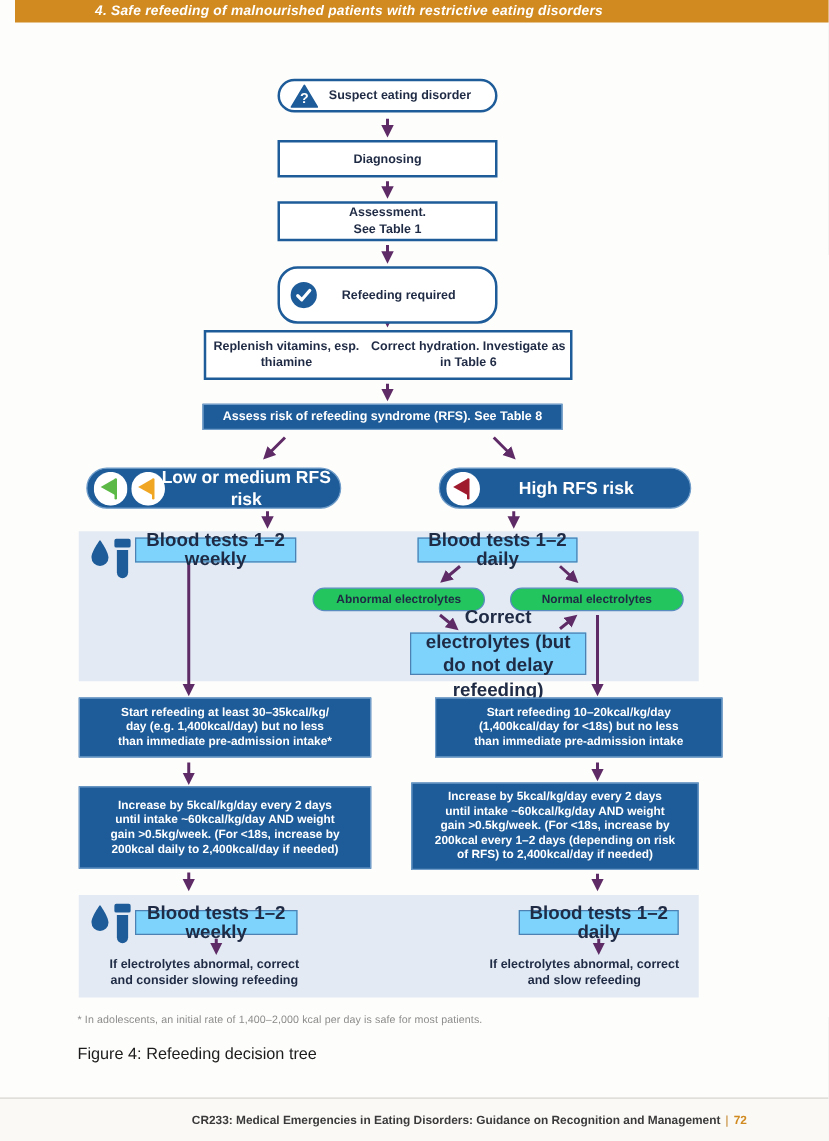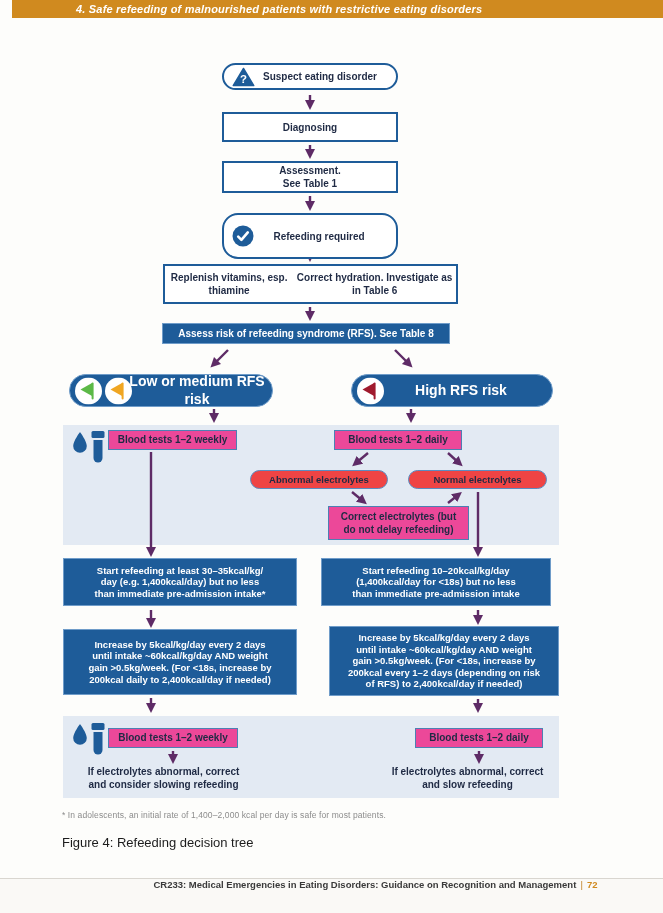--- a/index.html
+++ b/index.html
@@ -26,39 +26,39 @@
   .pill{border-radius:16px;}
   .icon-left{position:absolute;left:8px;top:50%;transform:translateY(-50%);display:flex;align-items:center;}
   .icon-pair{position:absolute;left:5px;top:50%;transform:translateY(-50%);display:flex;gap:3px;align-items:center;}
   .darkfill{
     background:var(--primary-blue,#1E5C99);color:#ffffff;border:1px solid #6f9cc9;
     font-size:9.5px;line-height:1.22;white-space:pre-line;
   }
   .darkbar{font-size:10px;line-height:1;}
   .riskpill{border-radius:17px;font-size:14px;font-weight:700;border:1px solid #6f9cc9;text-align:center;}
   .smallbox{
-    background:#ec4899;border:1.5px solid #4d80b3;font-size:10px;line-height:1;
+    background:#7dd3fc;border:1.5px solid #4d80b3;font-size:15px;line-height:1;
   }
   .smallpill{
-    background:#ef4444;border:1.5px solid #5b8cc0;border-radius:10px;font-size:9.5px;line-height:1;
+    background:#22c55e;border:1.5px solid #5b8cc0;border-radius:10px;font-size:9.5px;line-height:1;
   }
   .plain-text{
     position:absolute;z-index:2;text-align:center;font-size:10px;font-weight:600;
     line-height:1.25;white-space:pre-line;
   }
   .footnote{
     position:absolute;z-index:2;font-size:8.5px;color:#8c8c8c;font-weight:400;letter-spacing:.1px;
   }
   .figure-caption{
     position:absolute;z-index:2;font-size:13px;font-weight:normal;color:#1c1c1c;
   }
   .footer{
     position:absolute;left:0;bottom:0;width:663px;height:35px;background:#faf9f6;
     border-top:1px solid #d9d6d0;box-sizing:border-box;
-    display:flex;align-items:flex-start;justify-content:center;padding-left:88px;
+    display:flex;align-items:center;justify-content:center;padding-left:88px;
   }
   .footer .ftext{font-size:9.5px;font-weight:bold;color:#3a3a3a;}
   .footer .fsep{font-size:9.5px;font-weight:bold;color:#d4a96a;margin:0 4px;}
   .footer .fpage{font-size:9.5px;font-weight:bold;color:var(--accent-orange,#D08A1F);}
   b{font-weight:800;}
   .arr{stroke:var(--arrow-purple,#5E2B66);stroke-width:2.4;fill:none;}
 </style>
 </head>
 <body>
 
@@ -192,21 +192,21 @@
   <div class="node smallbox" style="left:328px;top:506px;width:141px;height:34px;white-space:pre-line;line-height:1.3;">
     <span>Correct electrolytes (but
 do not delay refeeding)</span>
   </div>
 
   <div class="node darkfill" style="left:63px;top:558px;width:234px;height:48px;">
     <span>Start refeeding at least 30–35kcal/kg/
 day (e.g. 1,400kcal/day) but no less
 than immediate pre-admission intake*</span>
   </div>
-  <div class="node darkfill" style="left:321px;top:558px;width:230px;height:48px;">
+  <div class="node darkfill" style="left:348px;top:558px;width:230px;height:48px;">
     <span>Start refeeding 10–20kcal/kg/day
 (1,400kcal/day for &lt;18s) but no less
 than immediate pre-admission intake</span>
   </div>
 
   <div class="node darkfill" style="left:63px;top:629px;width:234px;height:66px;">
     <span>Increase by 5kcal/kg/day every 2 days
 until intake ~60kcal/kg/day AND weight
 gain &gt;0.5kg/week. (For &lt;18s, increase by
 200kcal daily to 2,400kcal/day if needed)</span>

